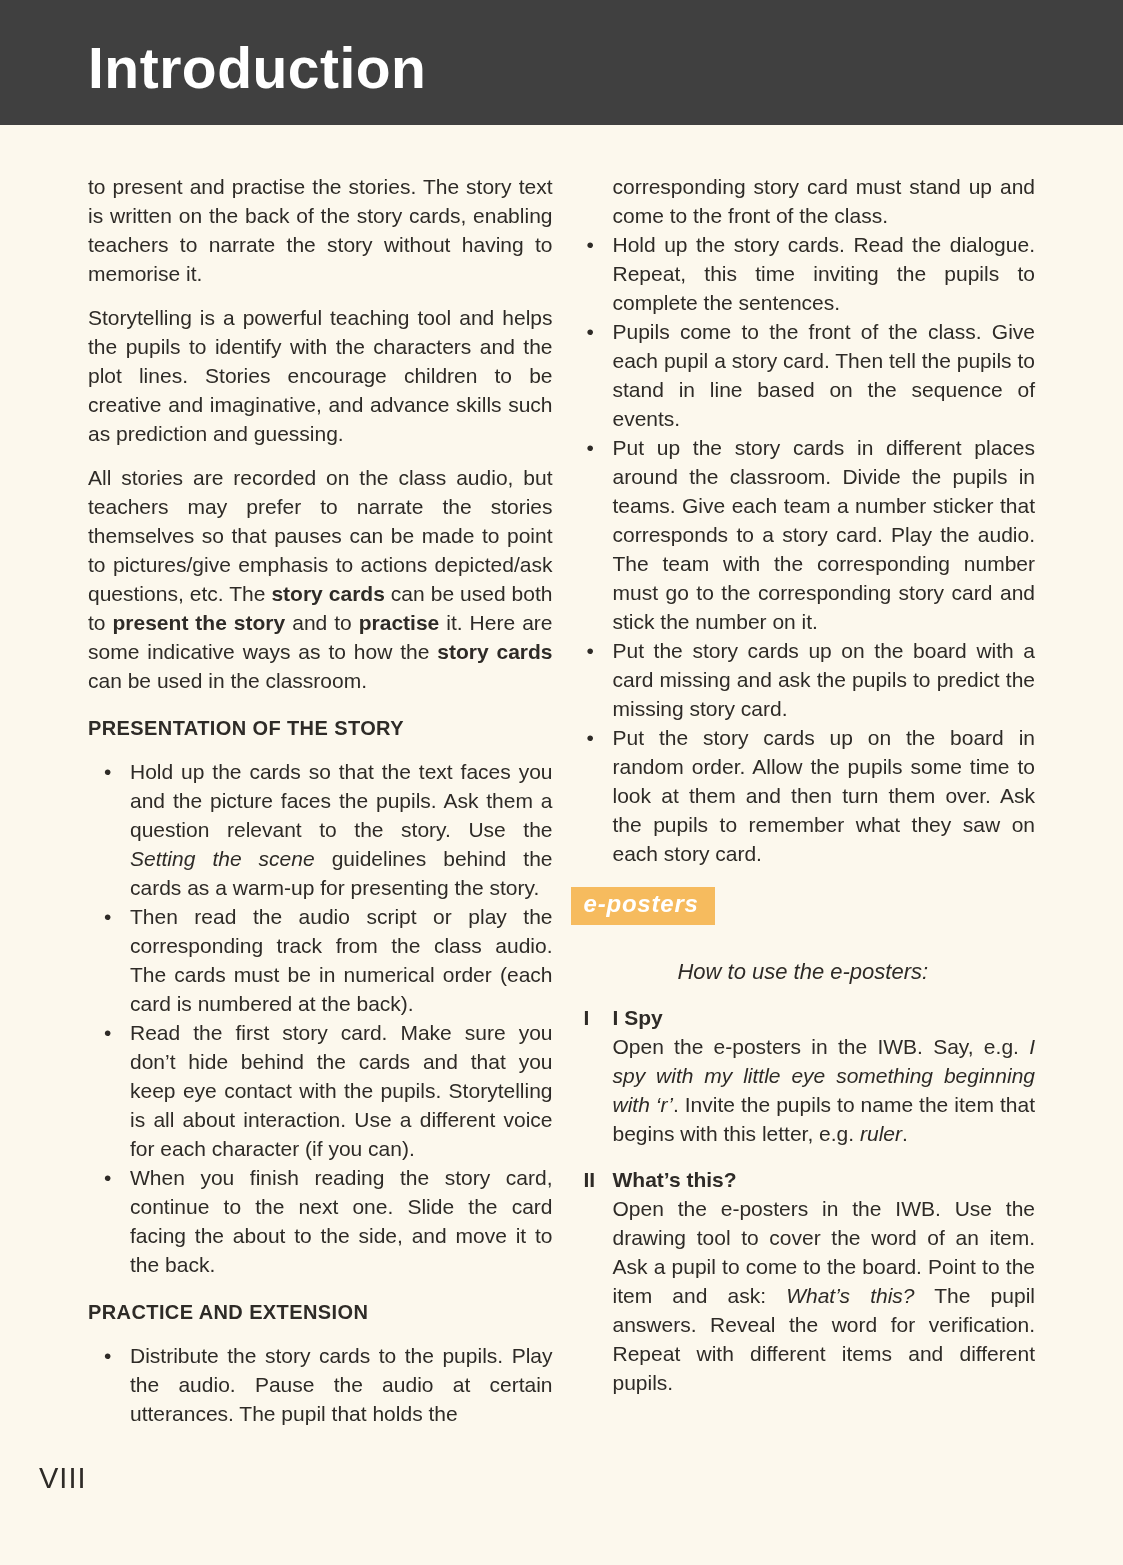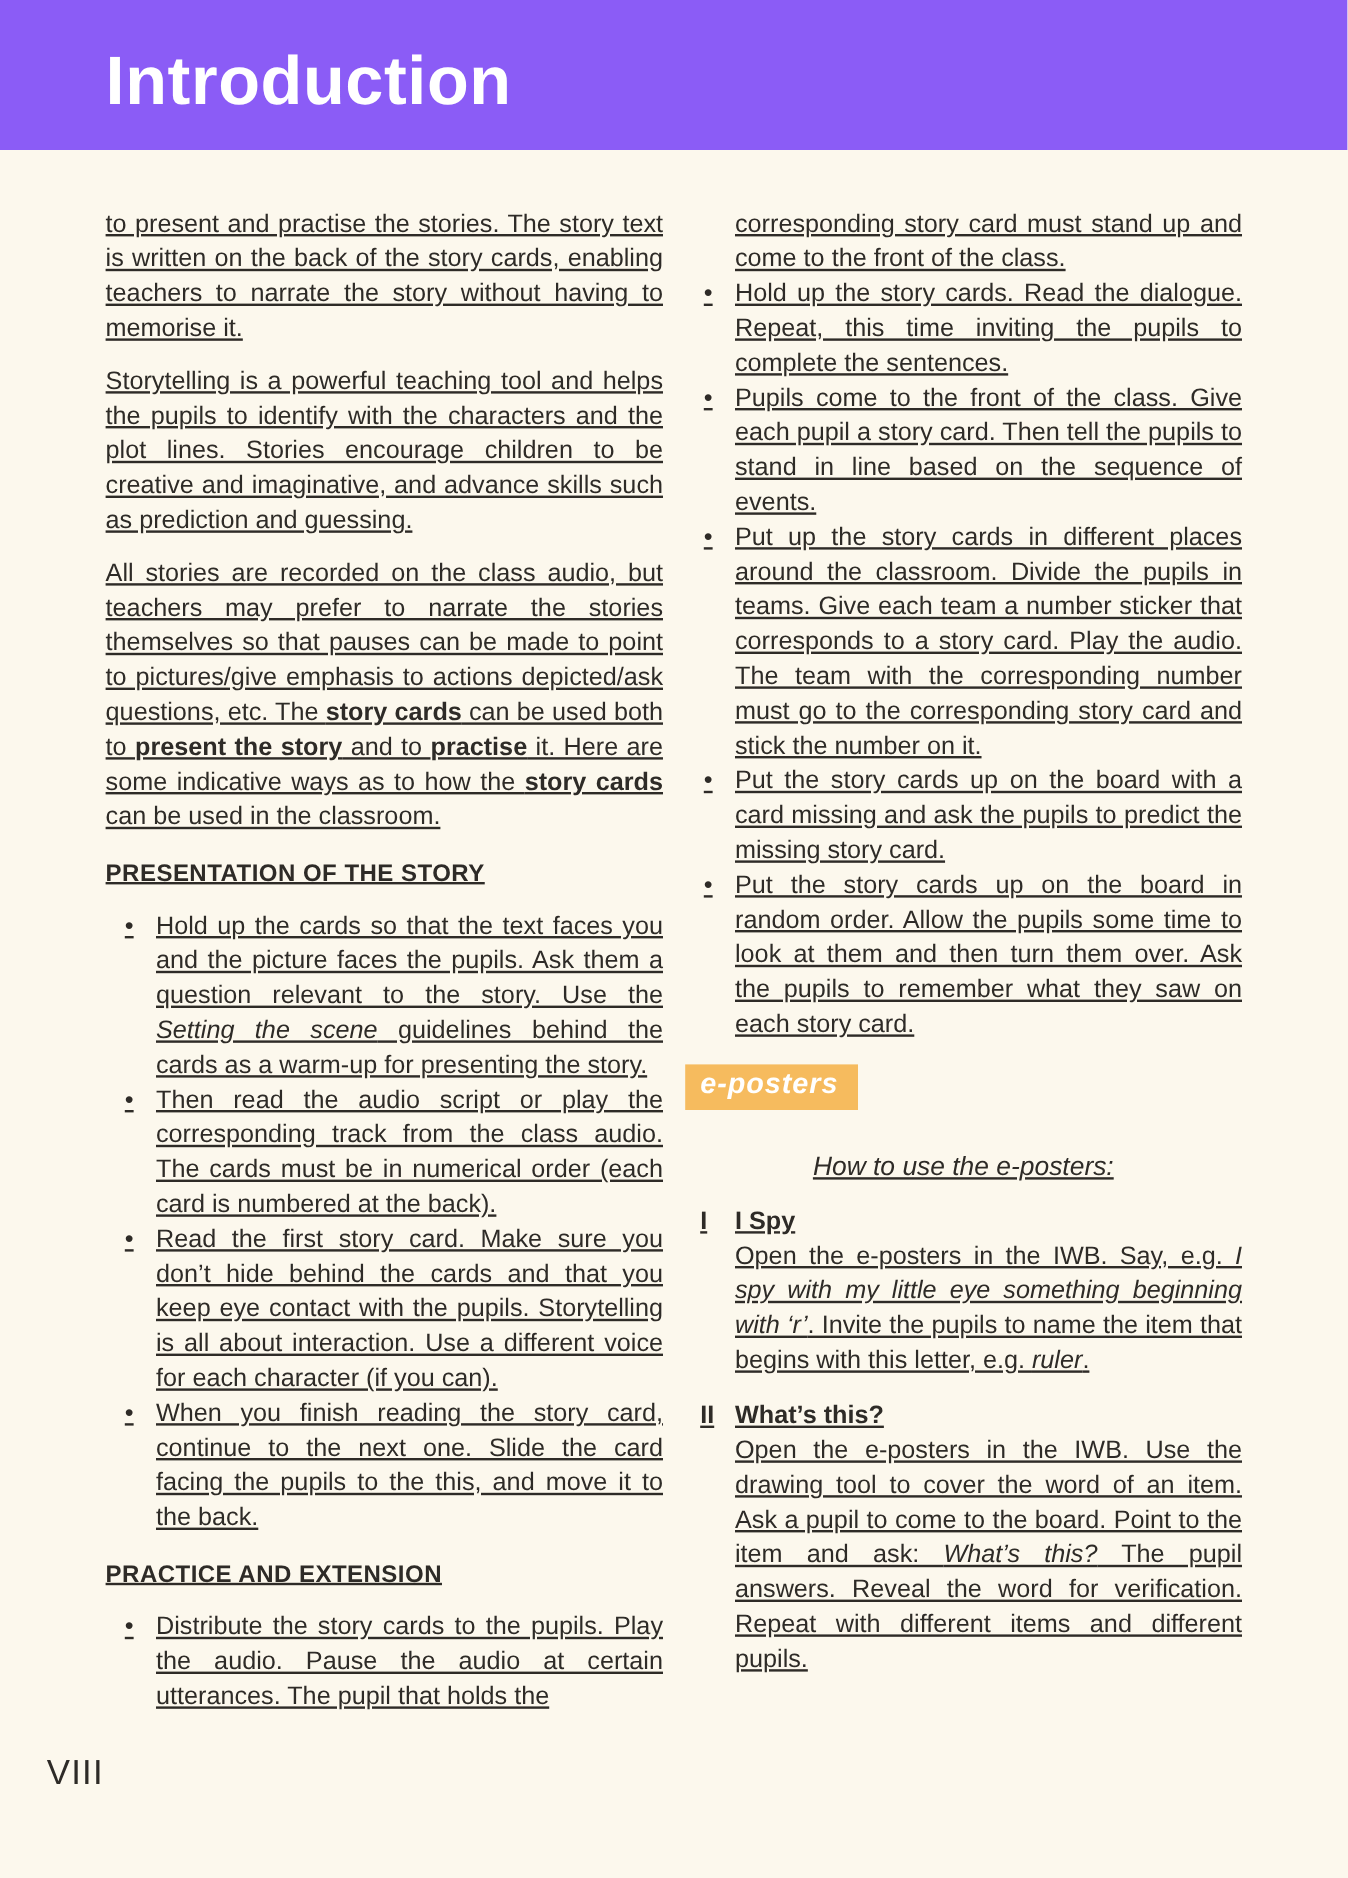--- a/index.html
+++ b/index.html
@@ -7,38 +7,37 @@
   body {
     width: 1123px; height: 1565px;
     background: #FCF8ED;
     color: #2E2B27;
     font-family: "Liberation Sans", sans-serif;
     position: relative;
     overflow: hidden;
   }
   .banner {
     width: 100%; height: 125px;
-    background: #8b5cf6;
+    background: #404040;
   }
   .banner h1 {
     margin: 0;
     padding: 40px 0 0 88px;
     font-size: 57px;
     line-height: 57px;
     font-weight: 700;
     color: #FFFFFF;
     letter-spacing: 0.5px;
   }
   .columns {
     display: flex;
     padding: 47px 88px 0 88px;
     gap: 18px;
     font-size: 21px;
     line-height: 29px;
-    text-decoration: underline;
   }
   .col { flex: 1 1 0; min-width: 0; }
   .para {
     margin: 0 0 15px 0;
     text-align: justify;
   }
   .para:last-child { margin-bottom: 0; }
   h2.sec-heading {
     font-size: 20px;
     line-height: 26px;
@@ -122,21 +121,21 @@
       <div class="bullet-row">
         <span class="dot">•</span>
         <span class="btext"><span>Then read the audio script or play the corresponding track from the class audio. The cards must be in numerical order (each card is numbered at the back).</span></span>
       </div>
       <div class="bullet-row">
         <span class="dot">•</span>
         <span class="btext"><span>Read the first story card. Make sure you don’t hide behind the cards and that you keep eye contact with the pupils. Storytelling is all about interaction. Use a different voice for each character (if you can).</span></span>
       </div>
       <div class="bullet-row">
         <span class="dot">•</span>
-        <span class="btext"><span>When you finish reading the story card, continue to the next one. Slide the card facing the pupils to the this, and move it to the back.</span></span>
+        <span class="btext"><span>When you finish reading the story card, continue to the next one. Slide the card facing the about to the side, and move it to the back.</span></span>
       </div>
     </div>
 
     <h2 class="sec-heading">PRACTICE AND EXTENSION</h2>
 
     <div>
       <div class="bullet-row">
         <span class="dot">•</span>
         <span class="btext"><span>Distribute the story cards to the pupils. Play the audio. Pause the audio at certain utterances. The pupil that holds the</span></span>
       </div>

